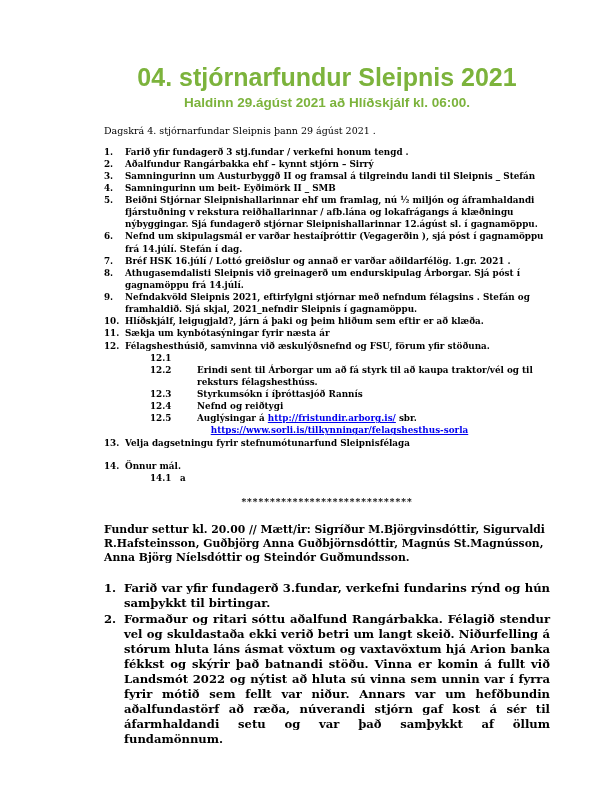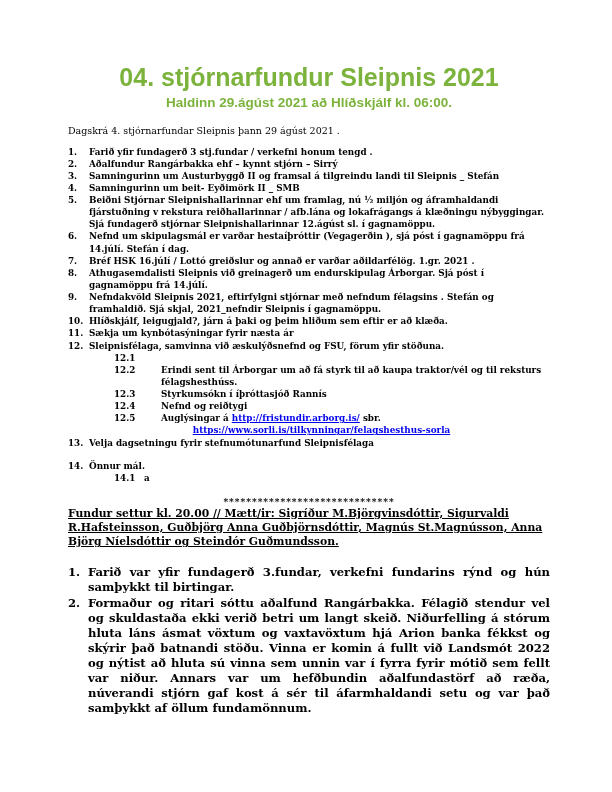--- a/index.html
+++ b/index.html
@@ -4,21 +4,21 @@
 <style>
   html,body{margin:0;padding:0;background:#ffffff;}
   .page{
     position:relative;
     width:612px;height:792px;
     background:#ffffff;
     font-family:"DejaVu Serif", serif;
     color:#000;
     overflow:hidden;
   }
-  .content{padding:64px 62px 0 68px;}
+  .content{padding:64px 62px 0 104px;}
   .doc-title{
     text-align:center;
     font-family:"Liberation Sans", sans-serif;
     font-weight:bold;
     font-size:25px;
     color:#7cb33c;
     line-height:1.1;
   }
   .doc-subtitle{
     text-align:center;
@@ -45,24 +45,24 @@
   .link2line{margin-left:25px;text-align:center;}
   .gap{height:11px;}
   .separator{
     text-align:center;
     font-size:9px;
     font-weight:bold;
     margin-top:13px;
     letter-spacing:1px;
   }
   .attendance{
+    margin-top:16px;
     font-size:10.8px;
     font-weight:bold;
     line-height:1.32;
-    text-decoration:underline;
   }
   .minutes{margin-top:15px;font-size:11.6px;font-weight:bold;line-height:1.3;}
   .mrow{display:flex;margin-bottom:1px;}
   .mnum{width:20px;flex:none;}
   .mtxt{flex:1;text-align:justify;}
 </style>
 </head>
 <body>
 
 <div class="page">
@@ -113,21 +113,21 @@
       <div class="arow">
         <span class="anum">10.</span>
         <span class="atxt">Hlíðskjálf, leigugjald?, járn á þaki og þeim hliðum sem eftir er að klæða.</span>
       </div>
       <div class="arow">
         <span class="anum">11.</span>
         <span class="atxt">Sækja um kynbótasýningar fyrir næsta ár</span>
       </div>
       <div class="arow">
         <span class="anum">12.</span>
-        <span class="atxt">Sleipnisfélaga, samvinna við æskulýðsnefnd og FSU, förum yfir stöðuna.</span>
+        <span class="atxt">Félagshesthúsið, samvinna við æskulýðsnefnd og FSU, förum yfir stöðuna.</span>
       </div>
 
       <div class="arow sub">
         <span class="anum">12.1</span>
       </div>
       <div class="arow sub">
         <span class="anum">12.2</span>
         <span class="atxt">Erindi sent til Árborgar um að fá styrk til að kaupa traktor/vél og til reksturs félagshesthúss.</span>
       </div>
       <div class="arow sub">

